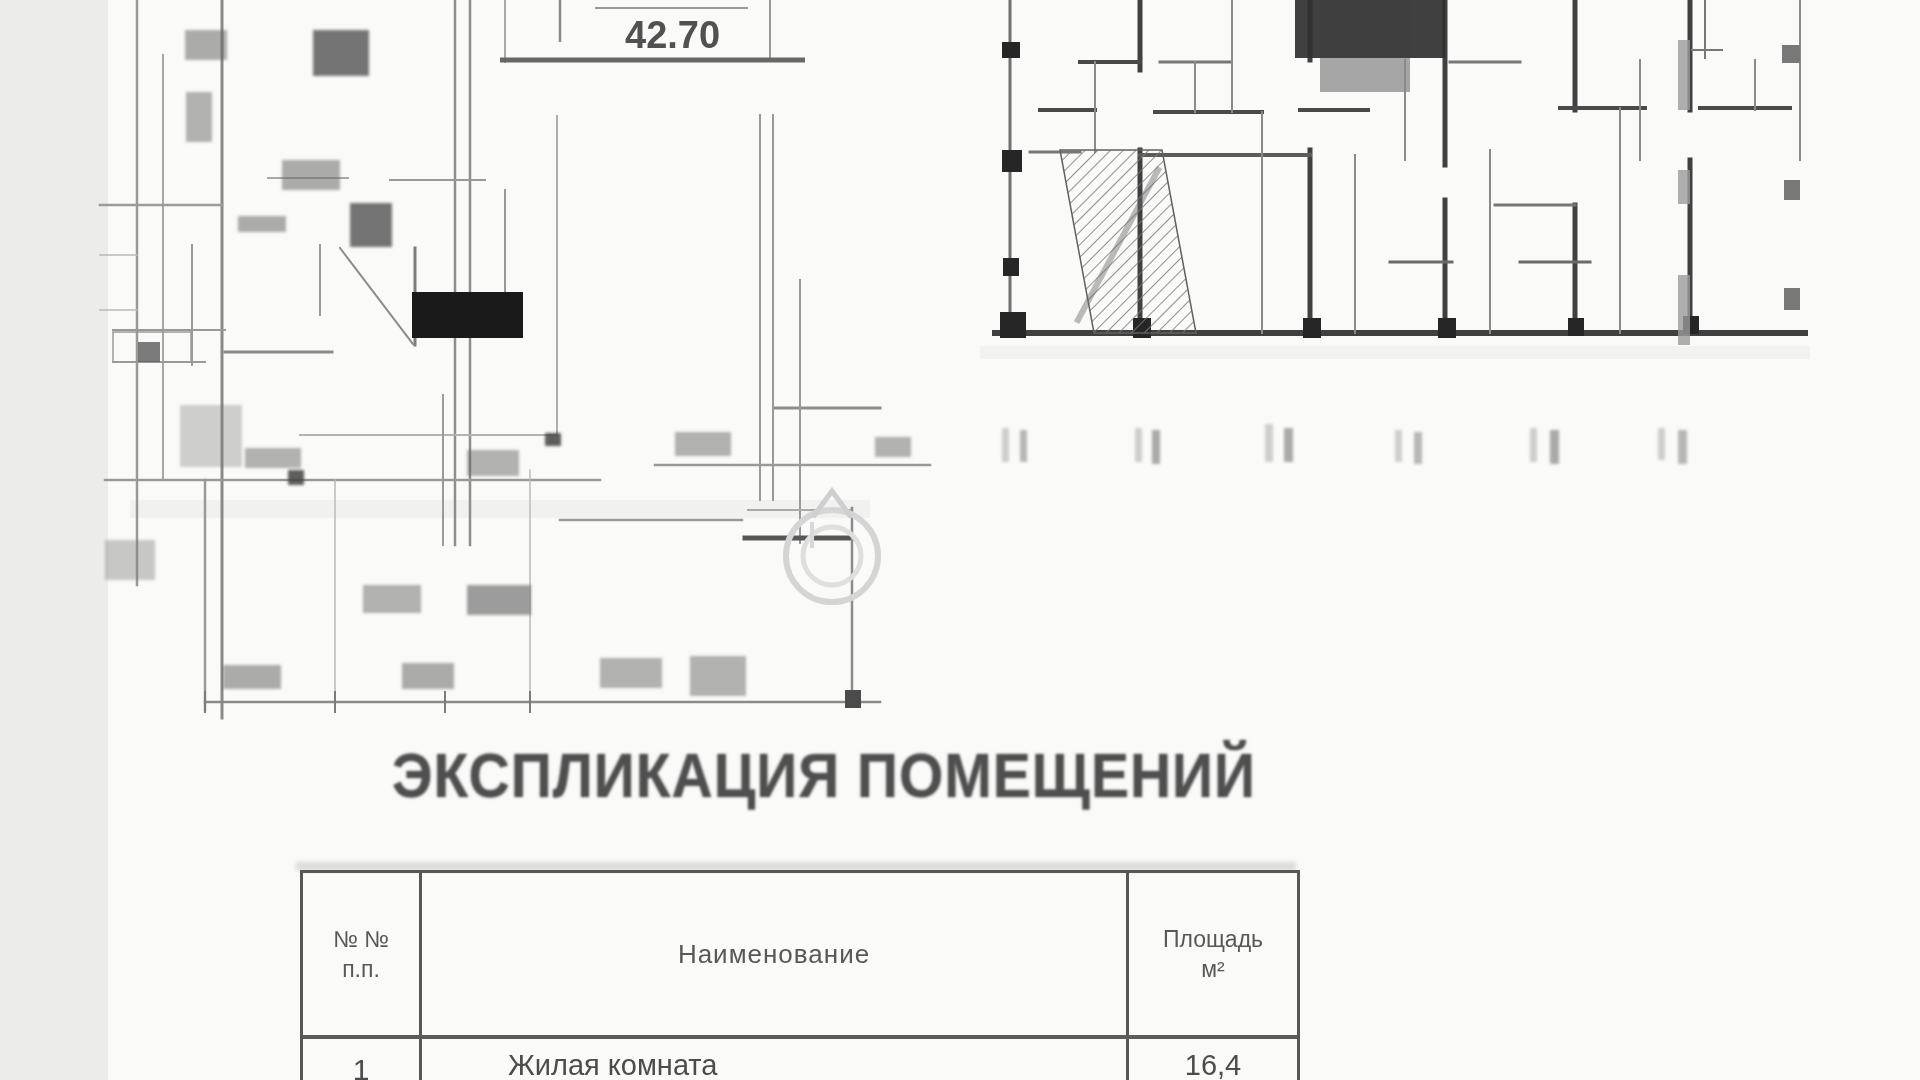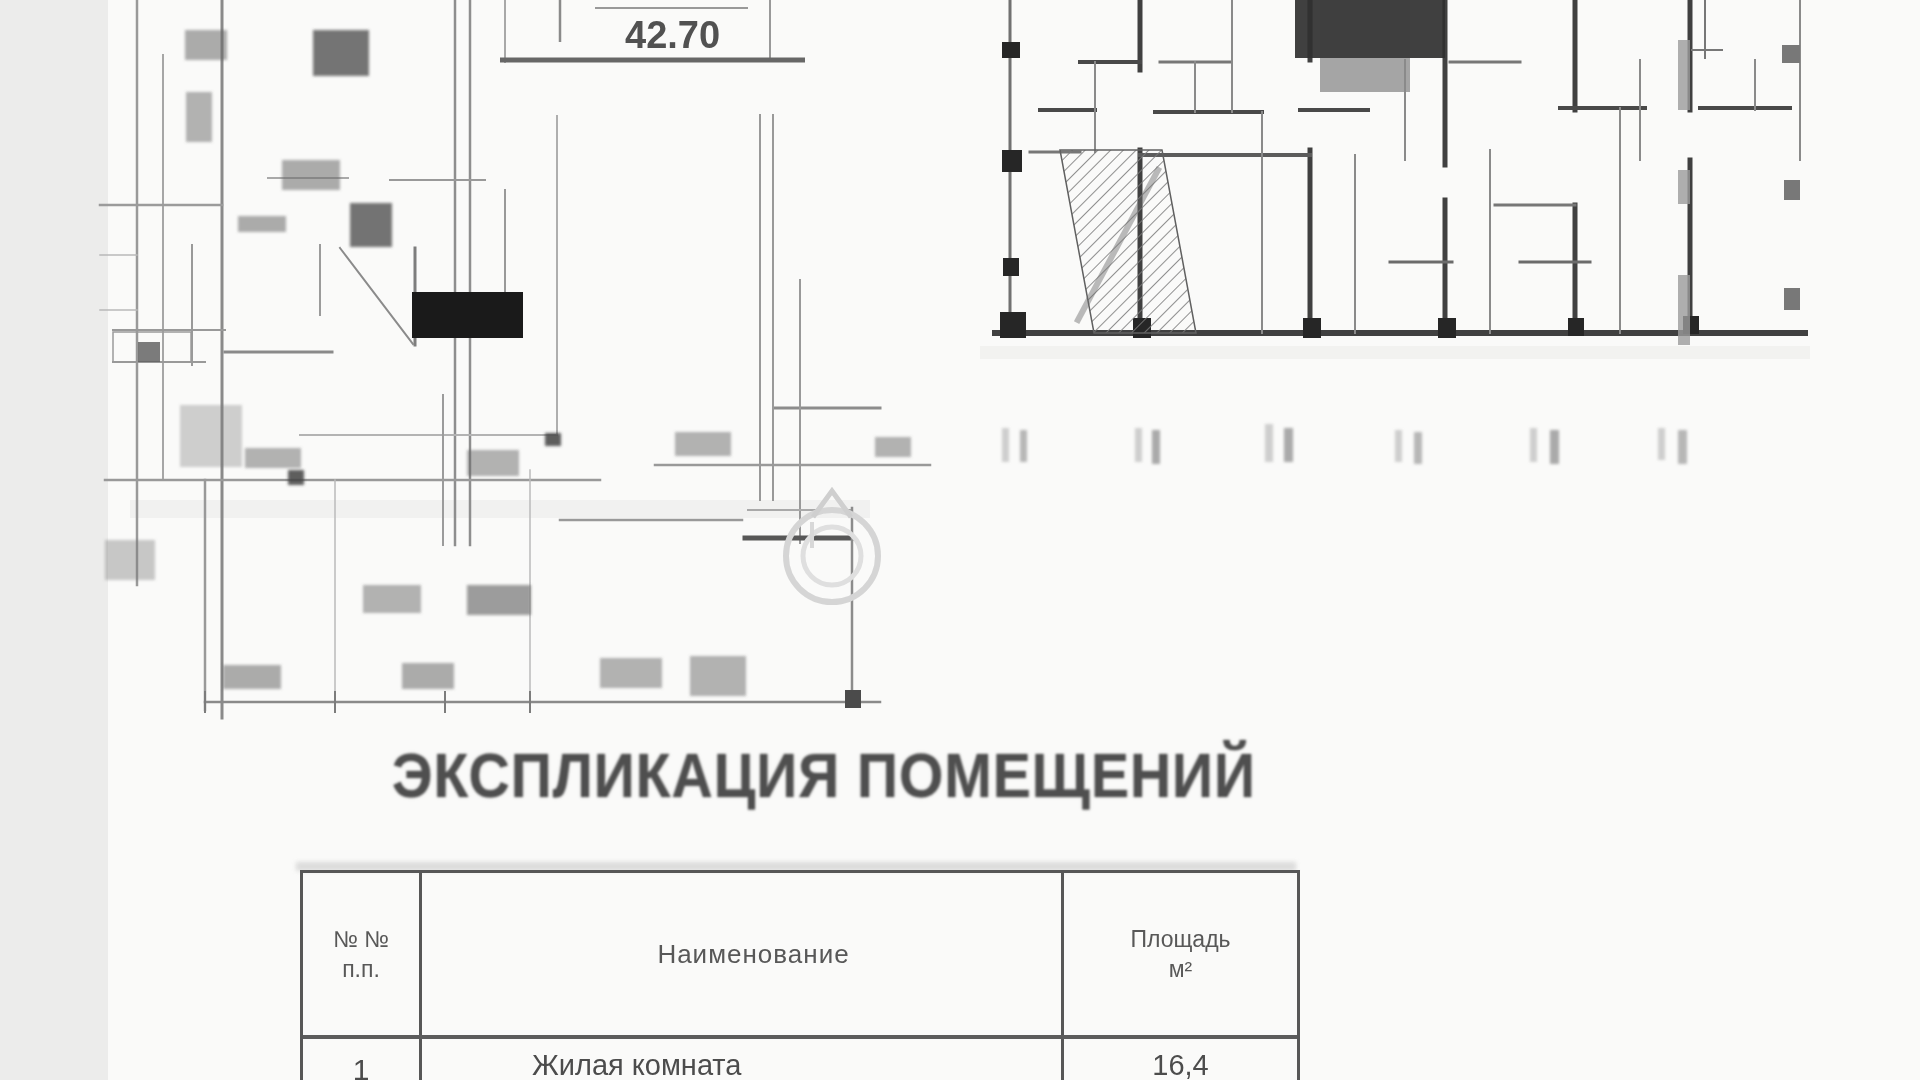--- a/index.html
+++ b/index.html
@@ -17,22 +17,22 @@
   .expl-table{
     position:absolute;left:300px;top:870px;width:994px;height:260px;
     border:3px solid #555;display:flex;flex-direction:column;
     filter:blur(0.7px);color:#4a4a4a;background:transparent;
   }
   .t-row{display:flex;flex-direction:row;width:100%;}
   .t-row.header{height:162px;border-bottom:4px solid #5a5a5a;}
   .t-row.body{flex:1;}
   .c-no{width:116px;border-right:3px solid #555;display:flex;flex-direction:column;
         align-items:center;justify-content:center;text-align:center;}
-  .c-name{flex:1;border-right:3px solid #555;display:flex;align-items:center;justify-content:center;margin-left:24px;}
-  .c-area{width:233px;display:flex;flex-direction:column;align-items:center;justify-content:center;}
+  .c-name{flex:1;border-right:3px solid #555;display:flex;align-items:center;justify-content:center;}
+  .c-area{width:168px;display:flex;flex-direction:column;align-items:center;justify-content:center;}
   .hdr-line{font-size:23px;line-height:30px;color:#565656;}
   .hdr-name{font-size:26px;letter-spacing:1px;color:#565656;}
   .body .c-no{font-size:30px;align-items:center;justify-content:flex-start;padding-top:14px;}
   .body .c-name{justify-content:flex-start;padding-left:86px;font-size:29px;align-items:flex-start;padding-top:10px;}
   .body .c-area{justify-content:flex-start;padding-top:10px;font-size:29px;}
   .band{position:absolute;left:296px;top:862px;width:1000px;height:9px;background:#c6c6c6;
         opacity:.55;filter:blur(2px);}
 </style>
 </head>
 <body>

